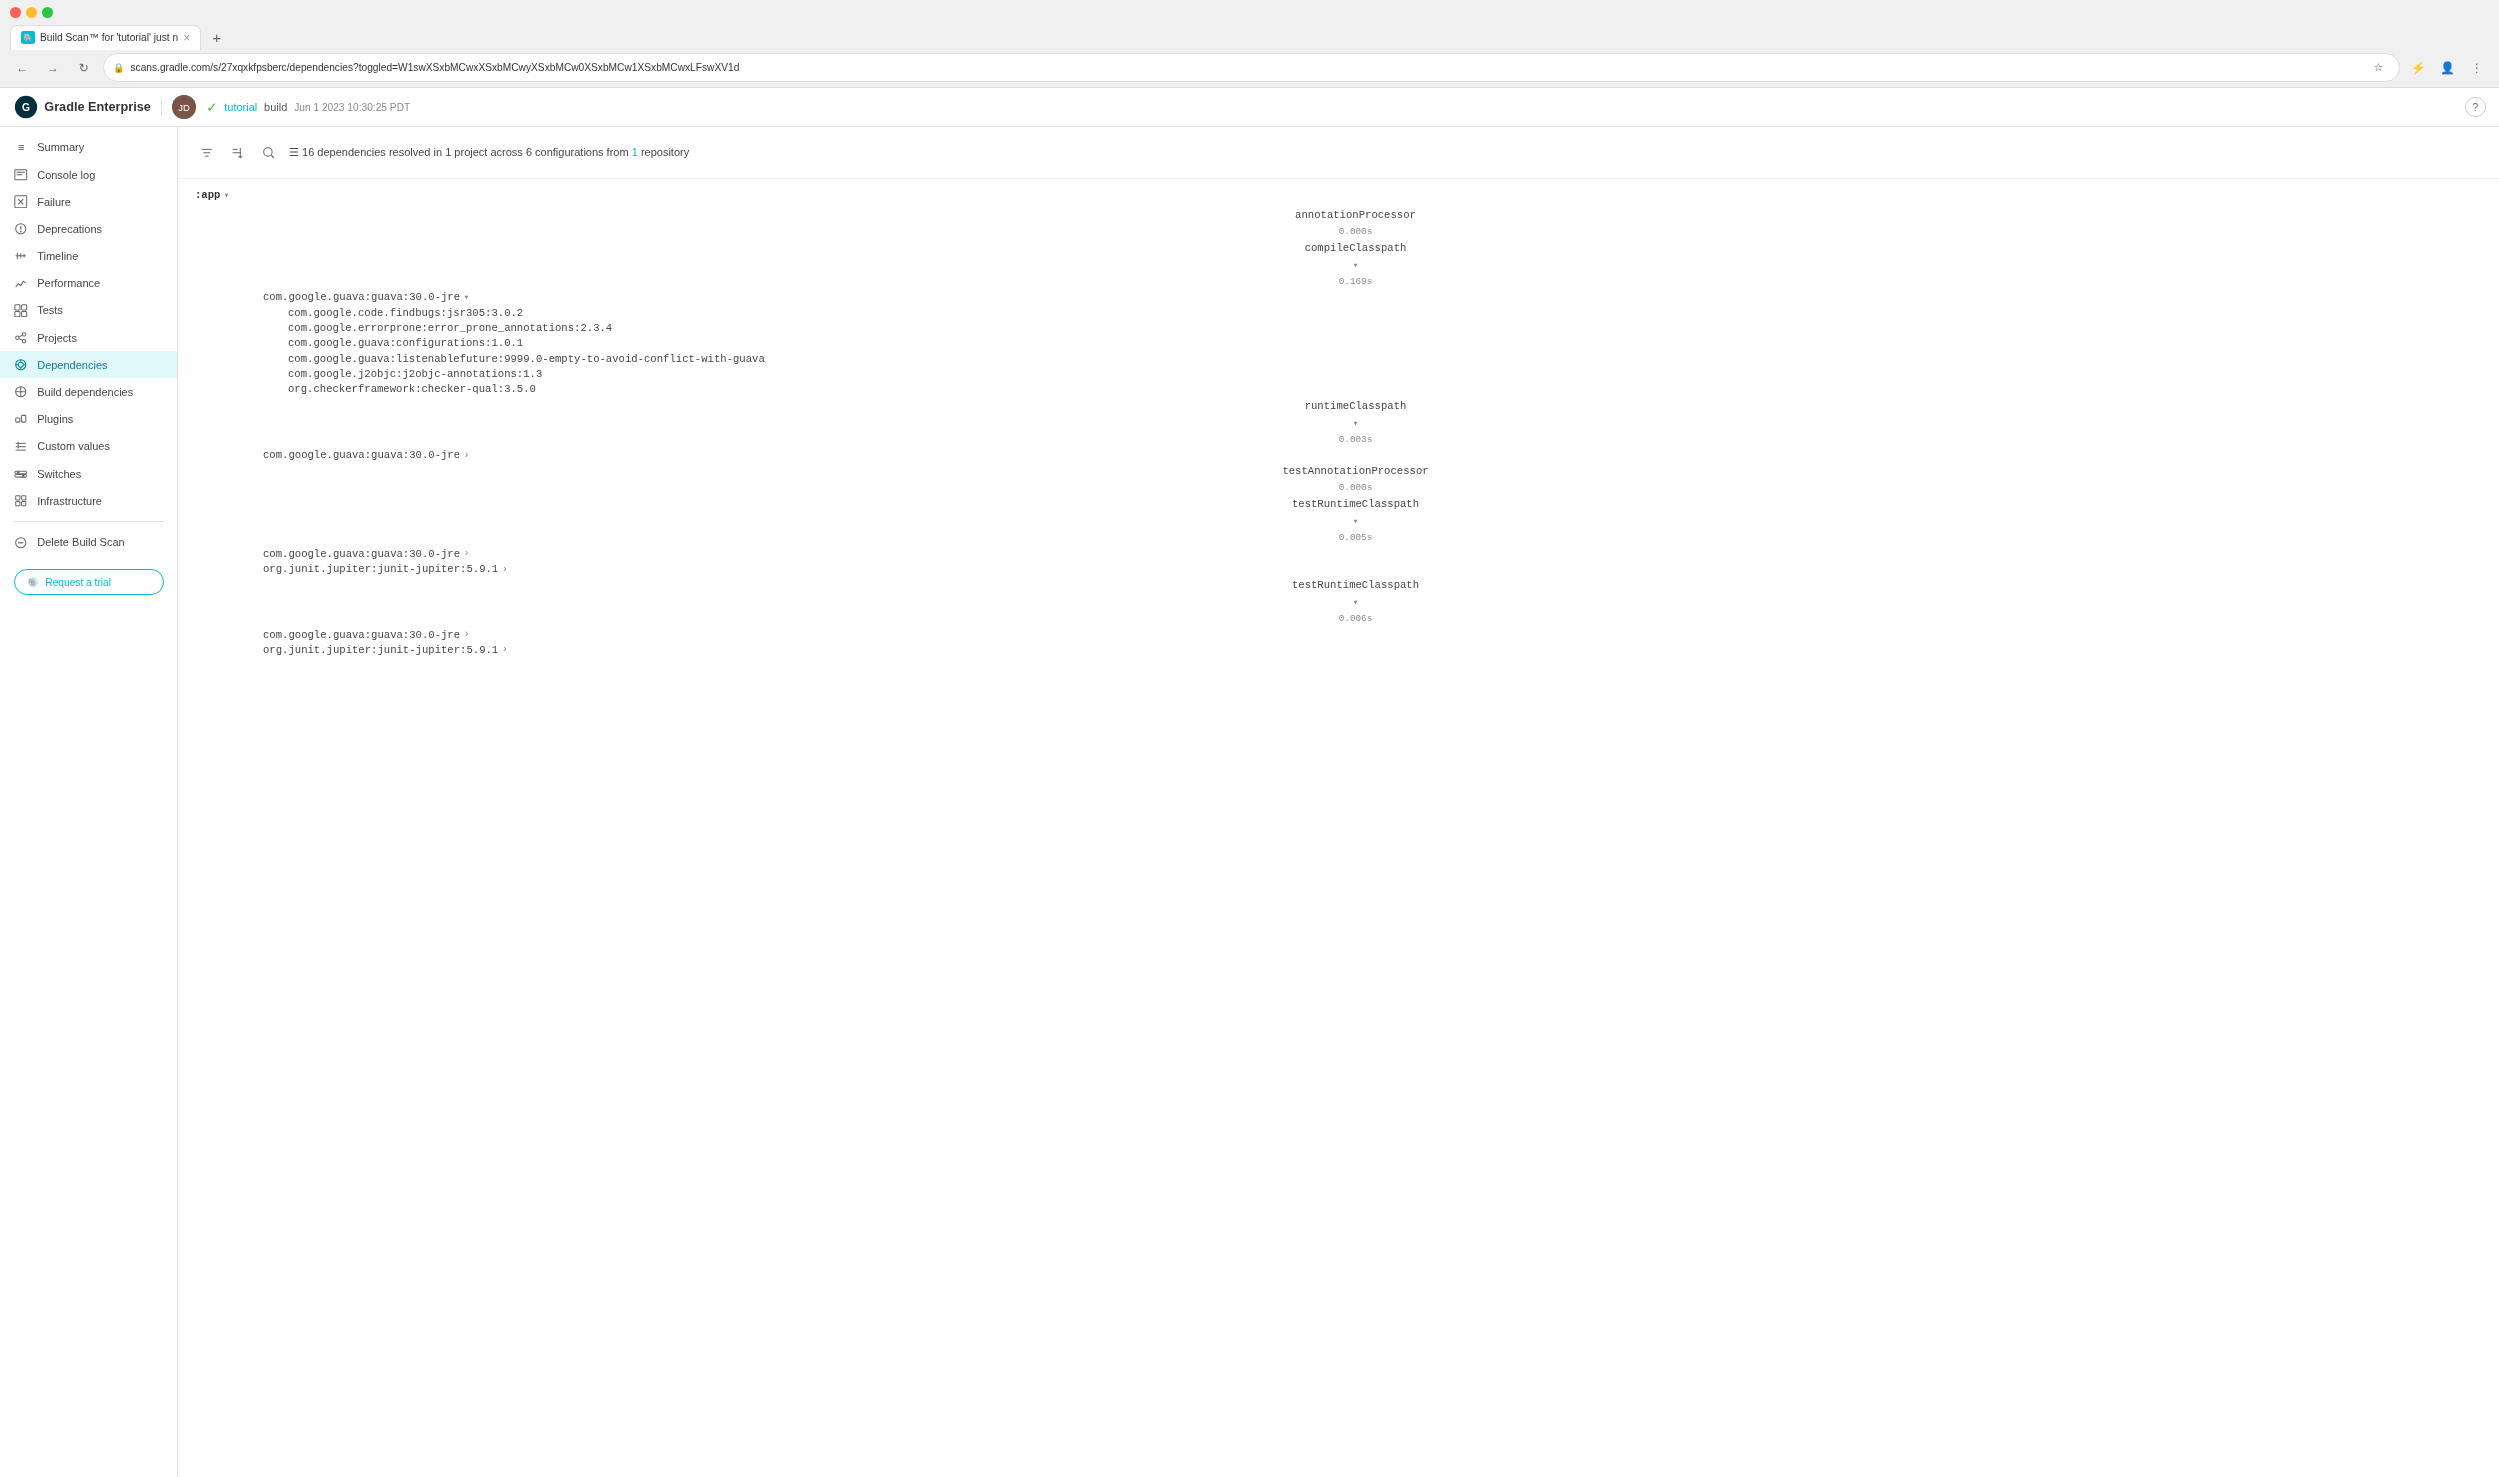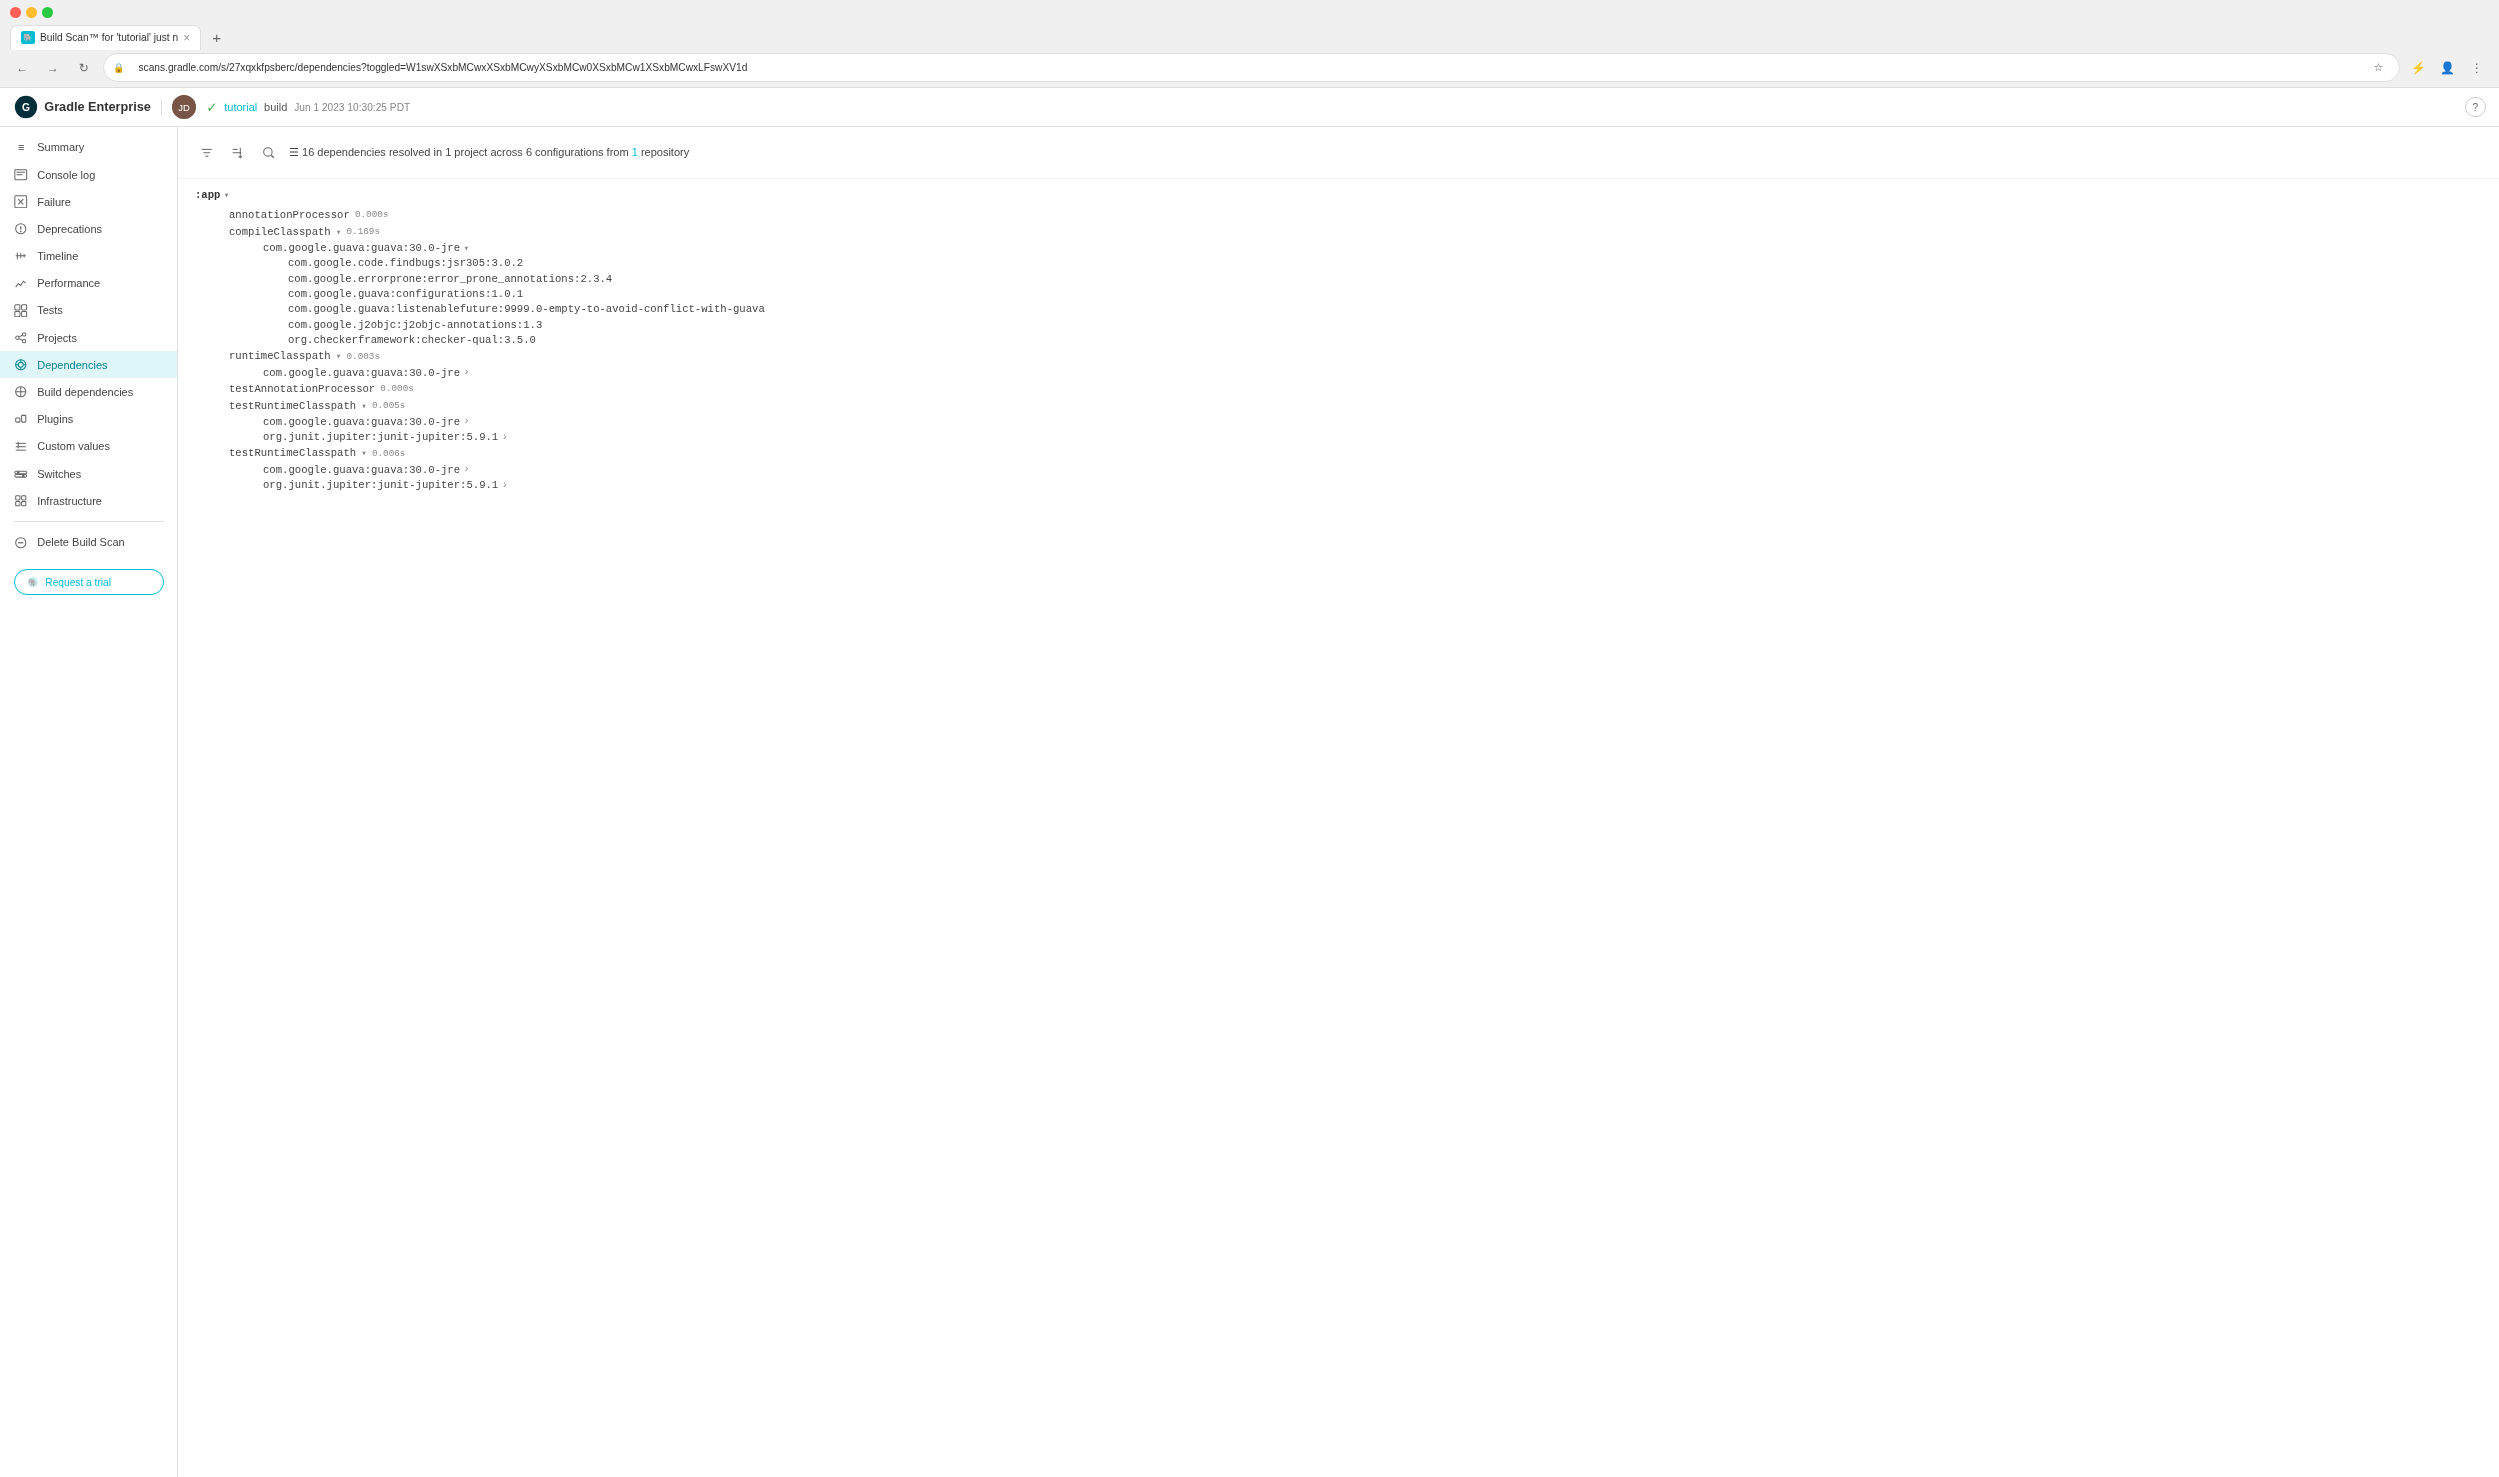--- a/index.html
+++ b/index.html
@@ -16,21 +16,21 @@
     .tab-bar { display: flex; align-items: center; padding: 0 10.2px; gap: 3.4px; }
     .tab { display: flex; align-items: center; gap: 5.1px; padding: 5.1px 10.2px; background: #fff; border-radius: 6.8px 6.8px 0 0; border: 0.8px solid #ddd; border-bottom: none; font-size: 10.2px; min-width: 152px; }
     .tab-icon { width: 13.5px; height: 13.5px; background: #00bcd4; border-radius: 2.5px; display: flex; align-items: center; justify-content: center; color: white; font-size: 7.6px; }
     .tab-title { flex: 1; white-space: nowrap; overflow: hidden; text-overflow: ellipsis; font-size: 10.2px; }
     .tab-close { color: #999; font-size: 12px; cursor: pointer; }
     .new-tab { width: 24px; height: 24px; display: flex; align-items: center; justify-content: center; border-radius: 50%; cursor: pointer; color: #666; font-size: 15.2px; }
     .address-bar { display: flex; align-items: center; padding: 3.4px 10.2px 5.1px; gap: 6.8px; }
     .nav-btn { width: 24px; height: 24px; display: flex; align-items: center; justify-content: center; color: #666; cursor: pointer; border-radius: 50%; font-size: 12px; }
     .url-bar { flex: 1; display: flex; align-items: center; background: #fff; border: 0.8px solid #ddd; border-radius: 17px; padding: 3.4px 10.2px; gap: 5.1px; }
     .url-lock { color: #666; font-size: 9.3px; }
-    .url-text { flex: 1; font-size: 10.2px; color: #333; margin-left: 8px; }
+    .url-text { flex: 1; font-size: 10.2px; color: #333; }
     .url-actions { display: flex; gap: 3.4px; }
     .url-action-btn { width: 20.3px; height: 20.3px; display: flex; align-items: center; justify-content: center; color: #666; cursor: pointer; }
     .toolbar-icon { width: 24px; height: 24px; display: flex; align-items: center; justify-content: center; color: #666; font-size: 12px; cursor: pointer; border-radius: 50%; }
 
     
     .app { display: flex; flex-direction: column; height: calc(100vh - 76px); }
     .app-header { display: flex; align-items: center; padding: 6.8px 13.5px; border-bottom: 0.8px solid #e0e0e0; gap: 10.2px; background: #fff; }
     .gradle-logo { display: flex; align-items: center; gap: 6.8px; font-weight: 600; color: #333; font-size: 12.7px; }
     .gradle-icon { width: 24px; height: 24px; }
     .header-divider { width: 0.8px; height: 17px; background: #e0e0e0; }
@@ -61,21 +61,21 @@
     .content-summary { font-size: 11px; color: #444; }
     .content-summary strong { font-weight: 400; }
     .content-summary a { color: #00bcd4; text-decoration: none; }
 
     
     .dep-tree { padding: 10.2px 17px; font-family: 'Courier New', monospace; font-size: 10.6px; }
     .dep-project { font-weight: 600; color: #333; margin-bottom: 5.1px; display: flex; align-items: center; gap: 3.4px; }
     .dep-config { padding: 2.5px 0 2.5px 17px; color: #444; display: flex; align-items: center; gap: 5.1px; }
     .dep-config-time { color: #888; font-size: 9.3px; }
     .dep-item { padding: 1.7px 0; color: #444; display: flex; align-items: center; gap: 3.4px; }
-    .dep-l1 { padding-left: 34px; }
+    .dep-l1 { padding-left: 34px; flex-direction: column; }
     .dep-l2 { padding-left: 68px; }
     .dep-l3 { padding-left: 93px; }
     .expand-arrow { color: #888; font-size: 9.3px; cursor: pointer; }
     .collapse-arrow { color: #888; font-size: 9.3px; cursor: pointer; }
 
     .avatar { width: 24px; height: 24px; border-radius: 50%; background: #795548; display: flex; align-items: flex-start; justify-content: center; color: white; font-size: 9.3px; overflow: hidden; }
 
     .check-mark { color: #4caf50; }
   </style>
 </head>

